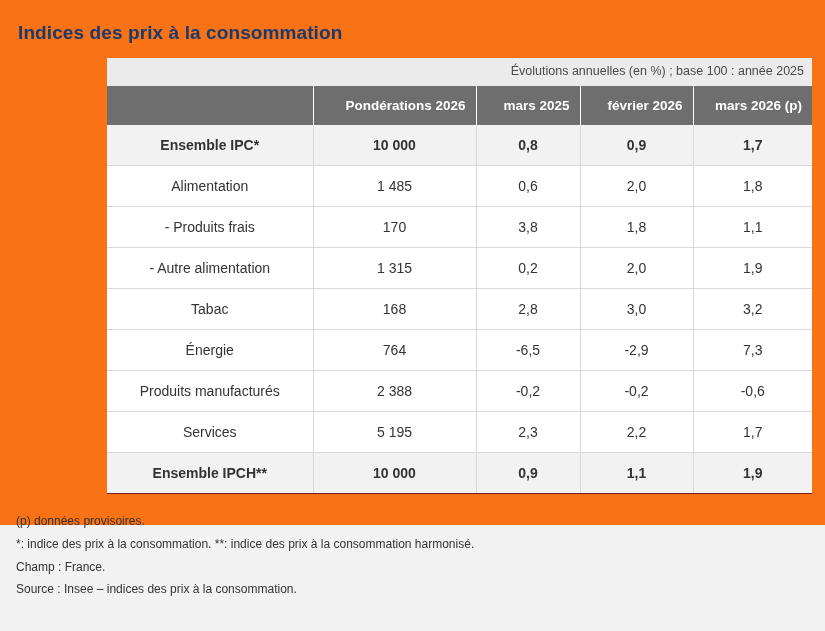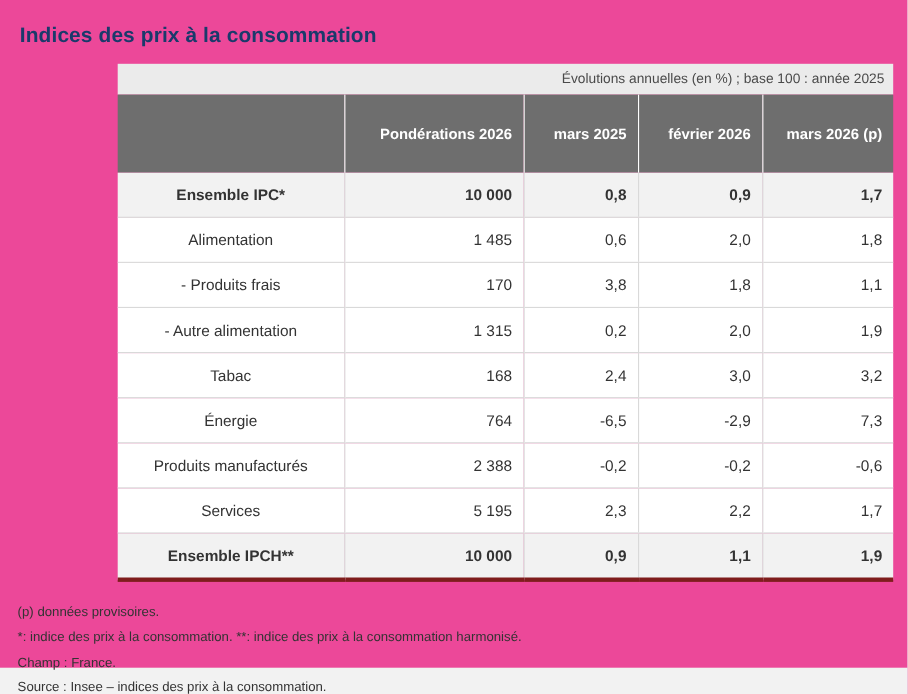--- a/index.html
+++ b/index.html
@@ -10,22 +10,22 @@
   body {
     width: 825px;
     height: 631px;
     font-family: "Liberation Sans", sans-serif;
     color: #333333;
     overflow: hidden;
   }
   .page {
     position: relative;
     width: 825px;
-    height: 607px;
-    background: #ec4899;
+    height: 525px;
+    background: #f97316;
     box-sizing: border-box;
     padding: 18px 14px 0 14px;
   }
   .title {
     font-size: 19px;
     font-weight: bold;
     color: #1a3a6b;
     margin: 4px 0 14px 4px;
     letter-spacing: 0.1px;
   }
@@ -46,52 +46,52 @@
     border-collapse: collapse;
     width: 100%;
     table-layout: fixed;
     font-size: 14px;
   }
   table.ipc th {
     background: #6e6e6e;
     color: #ffffff;
     font-weight: bold;
     font-size: 13.5px;
-    padding: 28px 10px;
+    padding: 12px 10px;
     text-align: right;
     vertical-align: middle;
     border-left: 1px solid #ffffff;
   }
   table.ipc th.col-label {
     border-left: none;
     text-align: left;
   }
   table.ipc td {
     padding: 12px 10px;
-    text-align: right;
+    text-align: center;
     vertical-align: middle;
     border-bottom: 1px solid #d9d9d9;
     border-left: 1px solid #d9d9d9;
     color: #333333;
   }
   table.ipc td.label {
     text-align: center;
     border-left: none;
   }
   tr.row-shaded td {
     background: #f2f2f2;
   }
   tr.row-plain td {
     background: #ffffff;
   }
   tr.row-bold td {
     font-weight: bold;
   }
   tr.last-row td {
-    border-bottom: 4px solid #7f1d1d;
+    border-bottom: 1px solid #7f1d1d;
   }
   .col-w-label { width: 206px; }
   .col-w-pond  { width: 163px; }
   .col-w-num   { width: 104px; }
   .col-w-num2  { width: 113px; }
   .col-w-num3  { width: 119px; }
   .notes {
     margin: 16px 0 0 2px;
     font-size: 12px;
     color: #333333;
@@ -152,21 +152,21 @@
         <tr class="row-plain">
           <td class="label">- Autre alimentation</td>
           <td>1 315</td>
           <td>0,2</td>
           <td>2,0</td>
           <td>1,9</td>
         </tr>
         <tr class="row-plain">
           <td class="label">Tabac</td>
           <td>168</td>
-          <td>2,4</td>
+          <td>2,8</td>
           <td>3,0</td>
           <td>3,2</td>
         </tr>
         <tr class="row-plain">
           <td class="label">Énergie</td>
           <td>764</td>
           <td>-6,5</td>
           <td>-2,9</td>
           <td>7,3</td>
         </tr>

